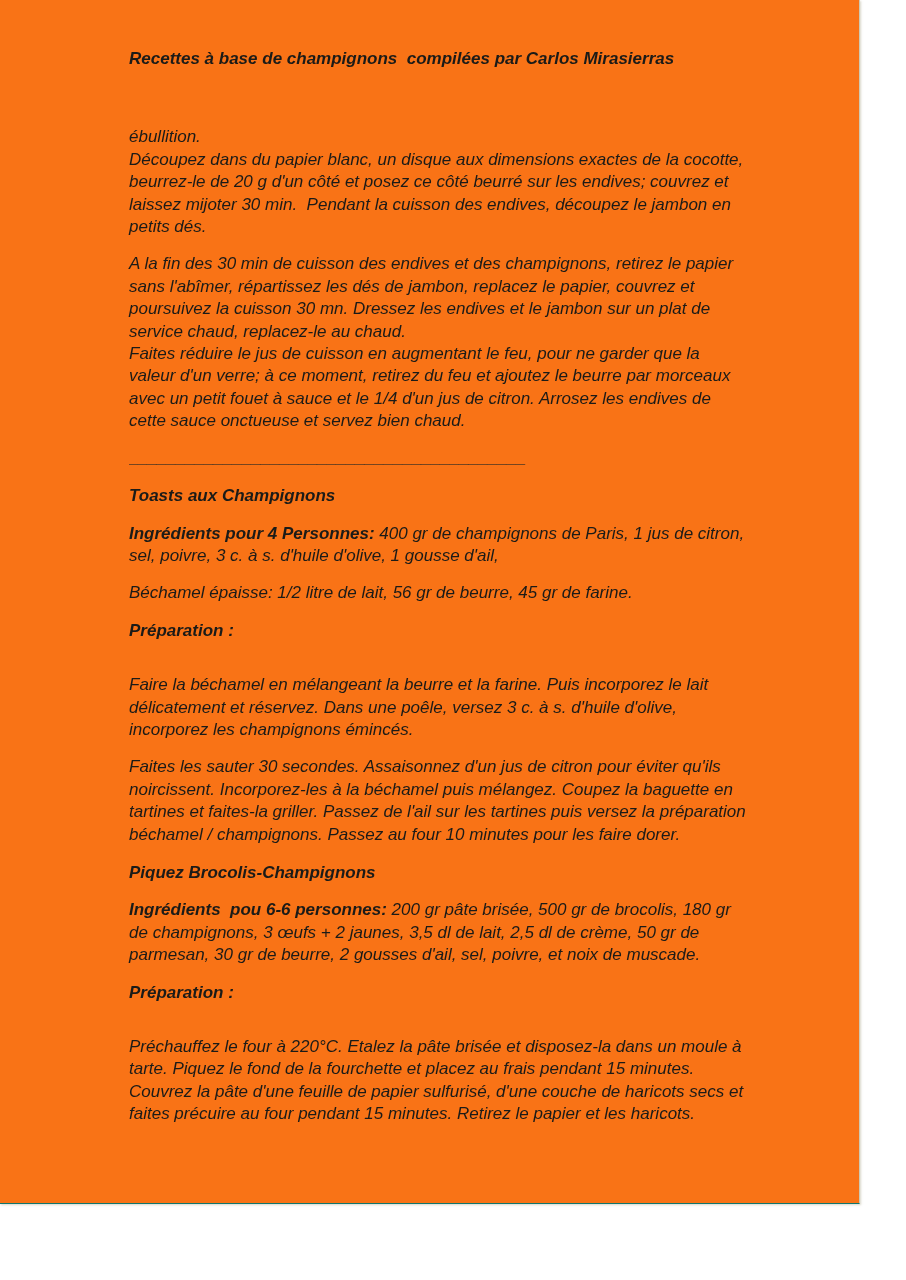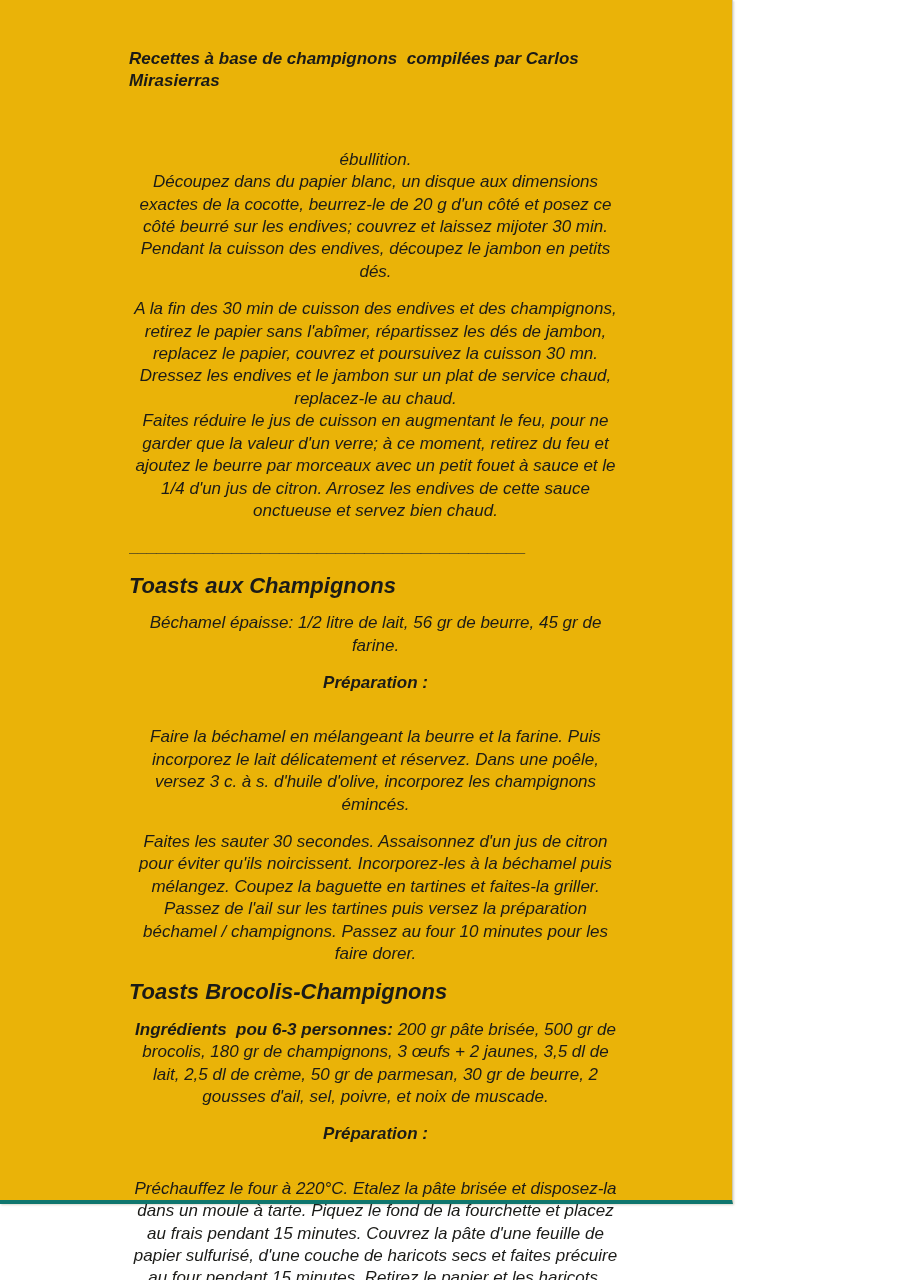--- a/index.html
+++ b/index.html
@@ -7,52 +7,51 @@
     padding: 0;
     background: #ffffff;
     width: 906px;
     height: 1280px;
     overflow: hidden;
   }
   .doc-page {
     position: absolute;
     left: 0;
     top: 0;
-    width: 733px;
+    width: 860px;
     height: 1204px;
-    background: #eab308;
+    background: #f97316;
     border-right: 1px solid #cdc9b4;
-    border-bottom: 4px solid #0f766e;
+    border-bottom: 1px solid #0f766e;
     box-sizing: border-box;
     box-shadow: 1px 1px 2px rgba(180,175,150,0.5);
   }
   .doc-content {
     box-sizing: border-box;
     padding: 48px 110px 0 129px;
     width: 100%;
     font-family: "Liberation Sans", "DejaVu Sans", sans-serif;
     font-style: italic;
     font-size: 17px;
     line-height: 22.4px;
     color: #1b1b18;
   }
   .para {
     margin: 15px 0 0 0;
     white-space: pre-wrap;
-    text-align: center;
   }
   .title {
     margin: 0;
     font-weight: bold;
     white-space: pre-wrap;
   }
   .heading {
     margin: 16px 0 0 0;
     font-weight: bold;
-    font-size: 22px;
+    font-size: 17px;
     white-space: pre-wrap;
   }
   .lead-bold {
     font-weight: bold;
   }
   .divider {
     margin: 22px 0 0 0;
     white-space: pre;
     overflow: hidden;
     color: #2a2a26;
@@ -75,32 +74,33 @@
     <p class="para mt-56">ébullition.
 Découpez dans du papier blanc, un disque aux dimensions exactes de la cocotte, beurrez-le de 20 g d'un côté et posez ce côté beurré sur les endives; couvrez et laissez mijoter 30 min.  Pendant la cuisson des endives, découpez le jambon en petits dés.</p>
 
     <p class="para mt-20">A la fin des 30 min de cuisson des endives et des champignons, retirez le papier sans l'abîmer, répartissez les dés de jambon, replacez le papier, couvrez et poursuivez la cuisson 30 mn. Dressez les endives et le jambon sur un plat de service chaud, replacez-le au chaud.
 Faites réduire le jus de cuisson en augmentant le feu, pour ne garder que la valeur d'un verre; à ce moment, retirez du feu et ajoutez le beurre par morceaux avec un petit fouet à sauce et le 1/4 d'un jus de citron. Arrosez les endives de cette sauce onctueuse et servez bien chaud.</p>
 
     <p class="divider mt-14">__________________________________________</p>
 
     <h2 class="heading">Toasts aux Champignons</h2>
 
+    <p class="para"><span class="lead-bold">Ingrédients pour 4 Personnes:</span><span> 400 gr de champignons de Paris, 1 jus de citron, sel, poivre, 3 c. à s. d'huile d'olive, 1 gousse d'ail,</span></p>
 
     <p class="para">Béchamel épaisse: 1/2 litre de lait, 56 gr de beurre, 45 gr de farine.</p>
 
     <p class="para lead-bold">Préparation :</p>
 
     <p class="para mt-22">Faire la béchamel en mélangeant la beurre et la farine. Puis incorporez le lait délicatement et réservez. Dans une poêle, versez 3 c. à s. d'huile d'olive, incorporez les champignons émincés.</p>
 
     <p class="para">Faites les sauter 30 secondes. Assaisonnez d'un jus de citron pour éviter qu'ils noircissent. Incorporez-les à la béchamel puis mélangez. Coupez la baguette en tartines et faites-la griller. Passez de l'ail sur les tartines puis versez la préparation béchamel / champignons. Passez au four 10 minutes pour les faire dorer.</p>
 
 
-    <h2 class="heading">Toasts Brocolis-Champignons</h2>
+    <h2 class="heading">Piquez Brocolis-Champignons</h2>
 
-    <p class="para"><span class="lead-bold">Ingrédients  pou 6-3 personnes:</span><span> 200 gr pâte brisée, 500 gr de brocolis, 180 gr de champignons, 3 œufs + 2 jaunes, 3,5 dl de lait, 2,5 dl de crème, 50 gr de parmesan, 30 gr de beurre, 2 gousses d'ail, sel, poivre, et noix de muscade.</span></p>
+    <p class="para"><span class="lead-bold">Ingrédients  pou 6-6 personnes:</span><span> 200 gr pâte brisée, 500 gr de brocolis, 180 gr de champignons, 3 œufs + 2 jaunes, 3,5 dl de lait, 2,5 dl de crème, 50 gr de parmesan, 30 gr de beurre, 2 gousses d'ail, sel, poivre, et noix de muscade.</span></p>
 
     <p class="para lead-bold">Préparation :</p>
 
     <p class="para mt-22">Préchauffez le four à 220°C. Etalez la pâte brisée et disposez-la dans un moule à tarte. Piquez le fond de la fourchette et placez au frais pendant 15 minutes. Couvrez la pâte d'une feuille de papier sulfurisé, d'une couche de haricots secs et faites précuire au four pendant 15 minutes. Retirez le papier et les haricots.</p>
 
   </div>
 </div>
 
 </body></html>

